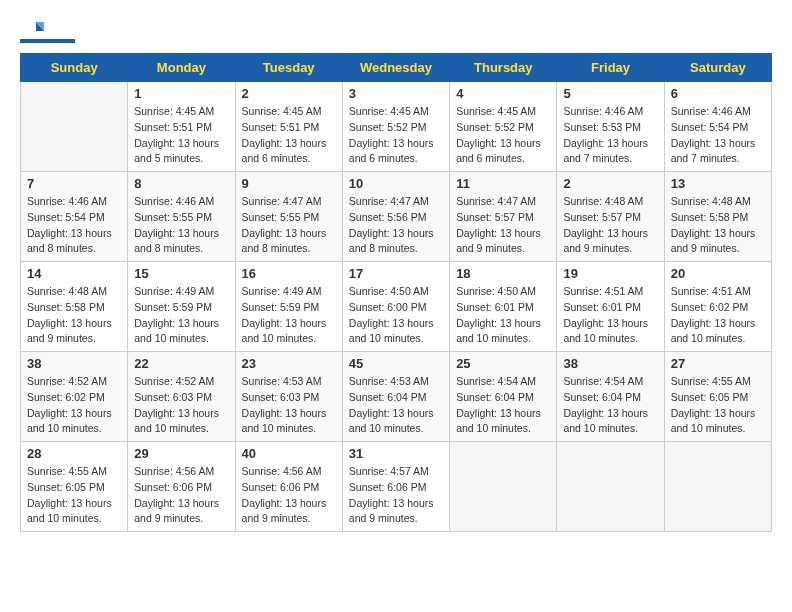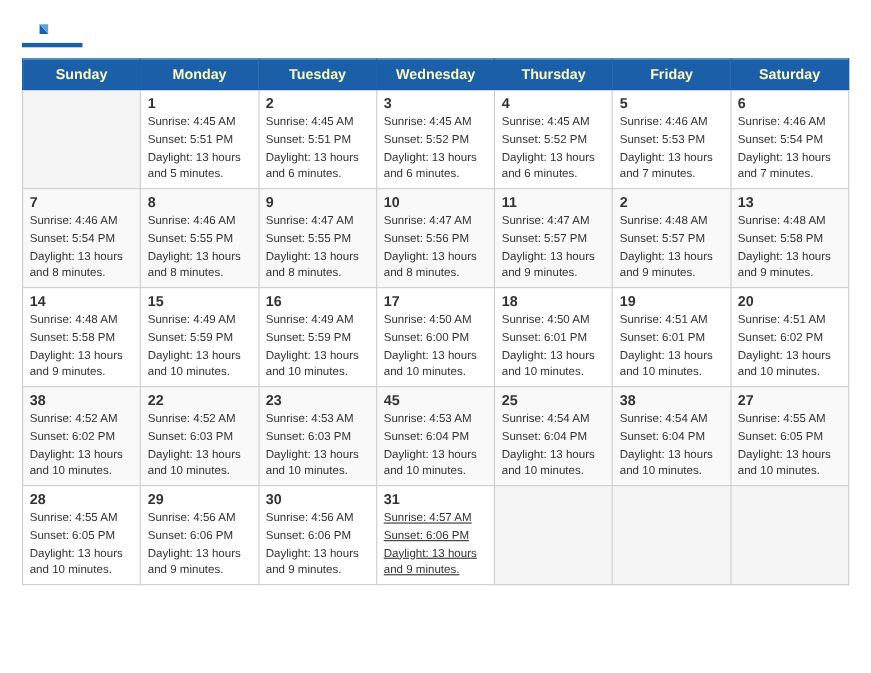--- a/index.html
+++ b/index.html
@@ -45,21 +45,21 @@
       font-weight: normal;
       color: #555;
     }
     .calendar {
       width: 100%;
       border-collapse: collapse;
       border: 1px solid #ccc;
     }
     .calendar th {
       background: #1a5fa8;
-      color: #fef9c3;
+      color: #fde047;
       text-align: center;
       padding: 6px 4px;
       font-size: 13px;
       border: 1px solid #1a5fa8;
     }
     .calendar td {
       vertical-align: top;
       border: 1px solid #ccc;
       padding: 4px 6px;
       width: calc(100% / 7);
@@ -328,29 +328,29 @@
 and 10 minutes.</div>
         </td>
         <td>
           <div class="day-number">29</div>
           <div class="day-info" style="white-space: pre-line;">Sunrise: 4:56 AM
 Sunset: 6:06 PM
 Daylight: 13 hours
 and 9 minutes.</div>
         </td>
         <td>
-          <div class="day-number">30</div>
+          <div class="day-number">40</div>
           <div class="day-info" style="white-space: pre-line;">Sunrise: 4:56 AM
 Sunset: 6:06 PM
 Daylight: 13 hours
 and 9 minutes.</div>
         </td>
         <td>
           <div class="day-number">31</div>
-          <div class="day-info" style="white-space: pre-line; text-decoration: underline;">Sunrise: 4:57 AM
+          <div class="day-info" style="white-space: pre-line;">Sunrise: 4:57 AM
 Sunset: 6:06 PM
 Daylight: 13 hours
 and 9 minutes.</div>
         </td>
         <td class="empty-cell"></td>
         <td class="empty-cell"></td>
         <td class="empty-cell"></td>
       </tr>
     </tbody>
 </table>

